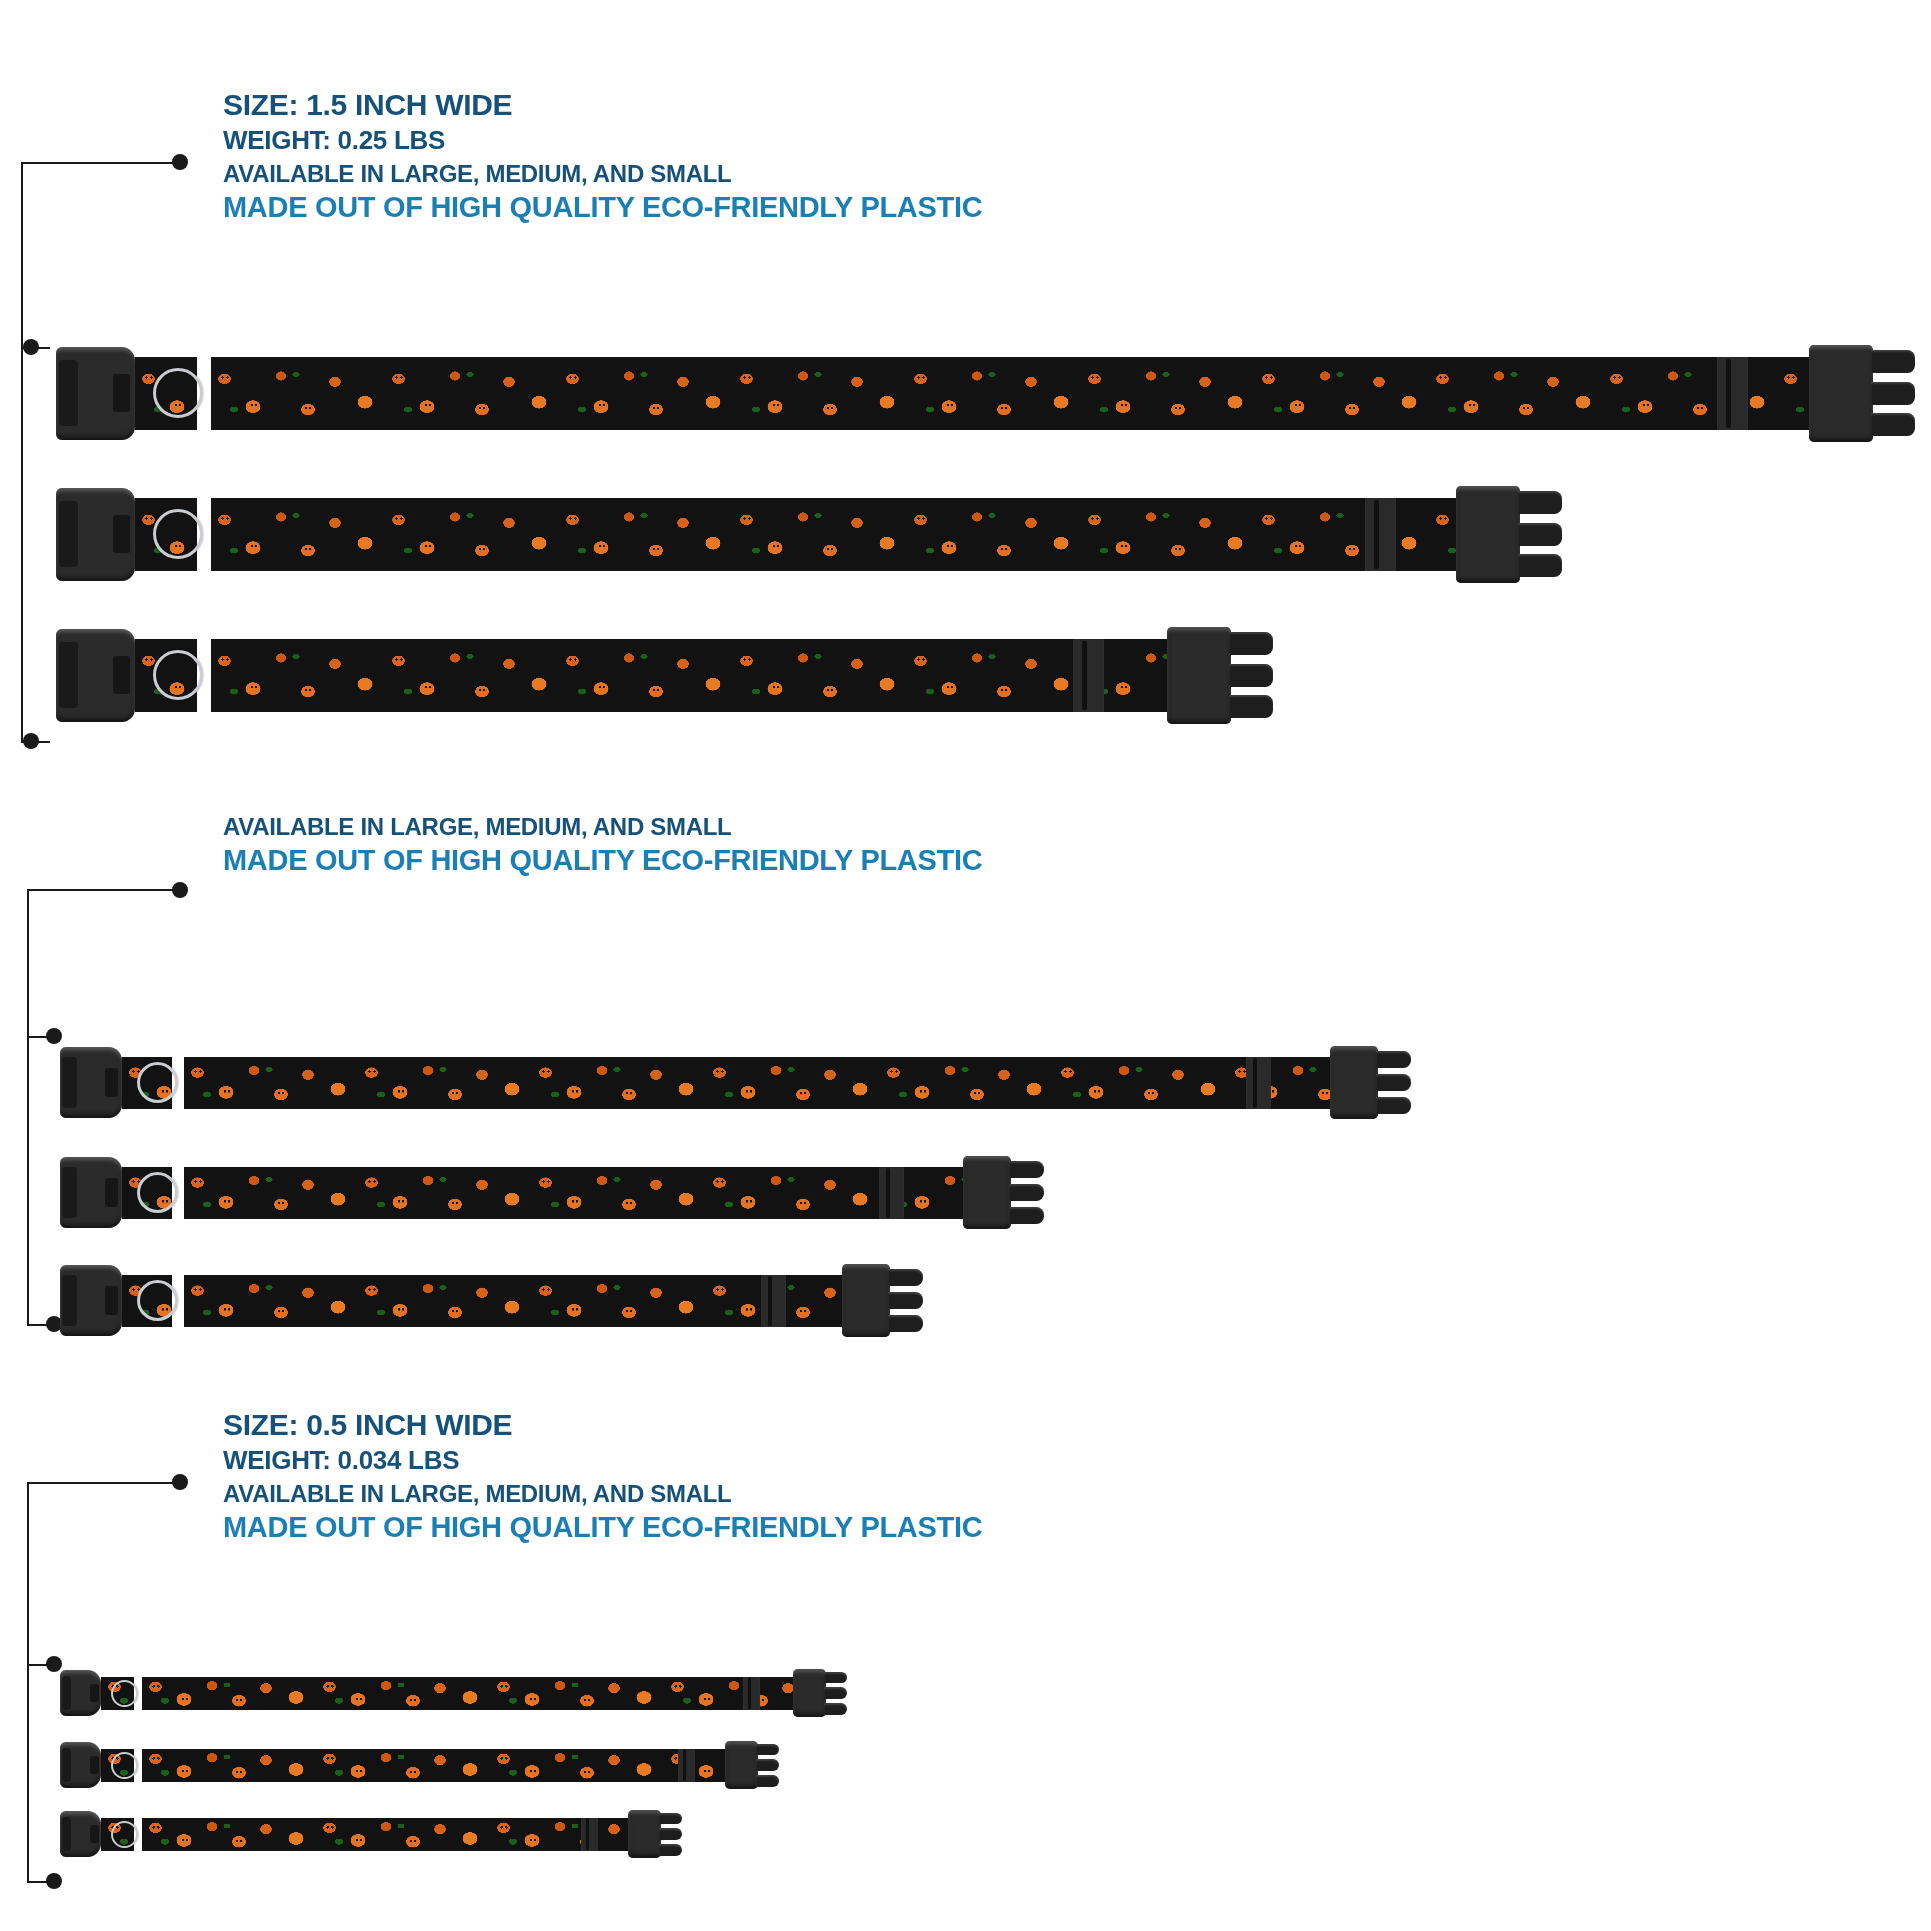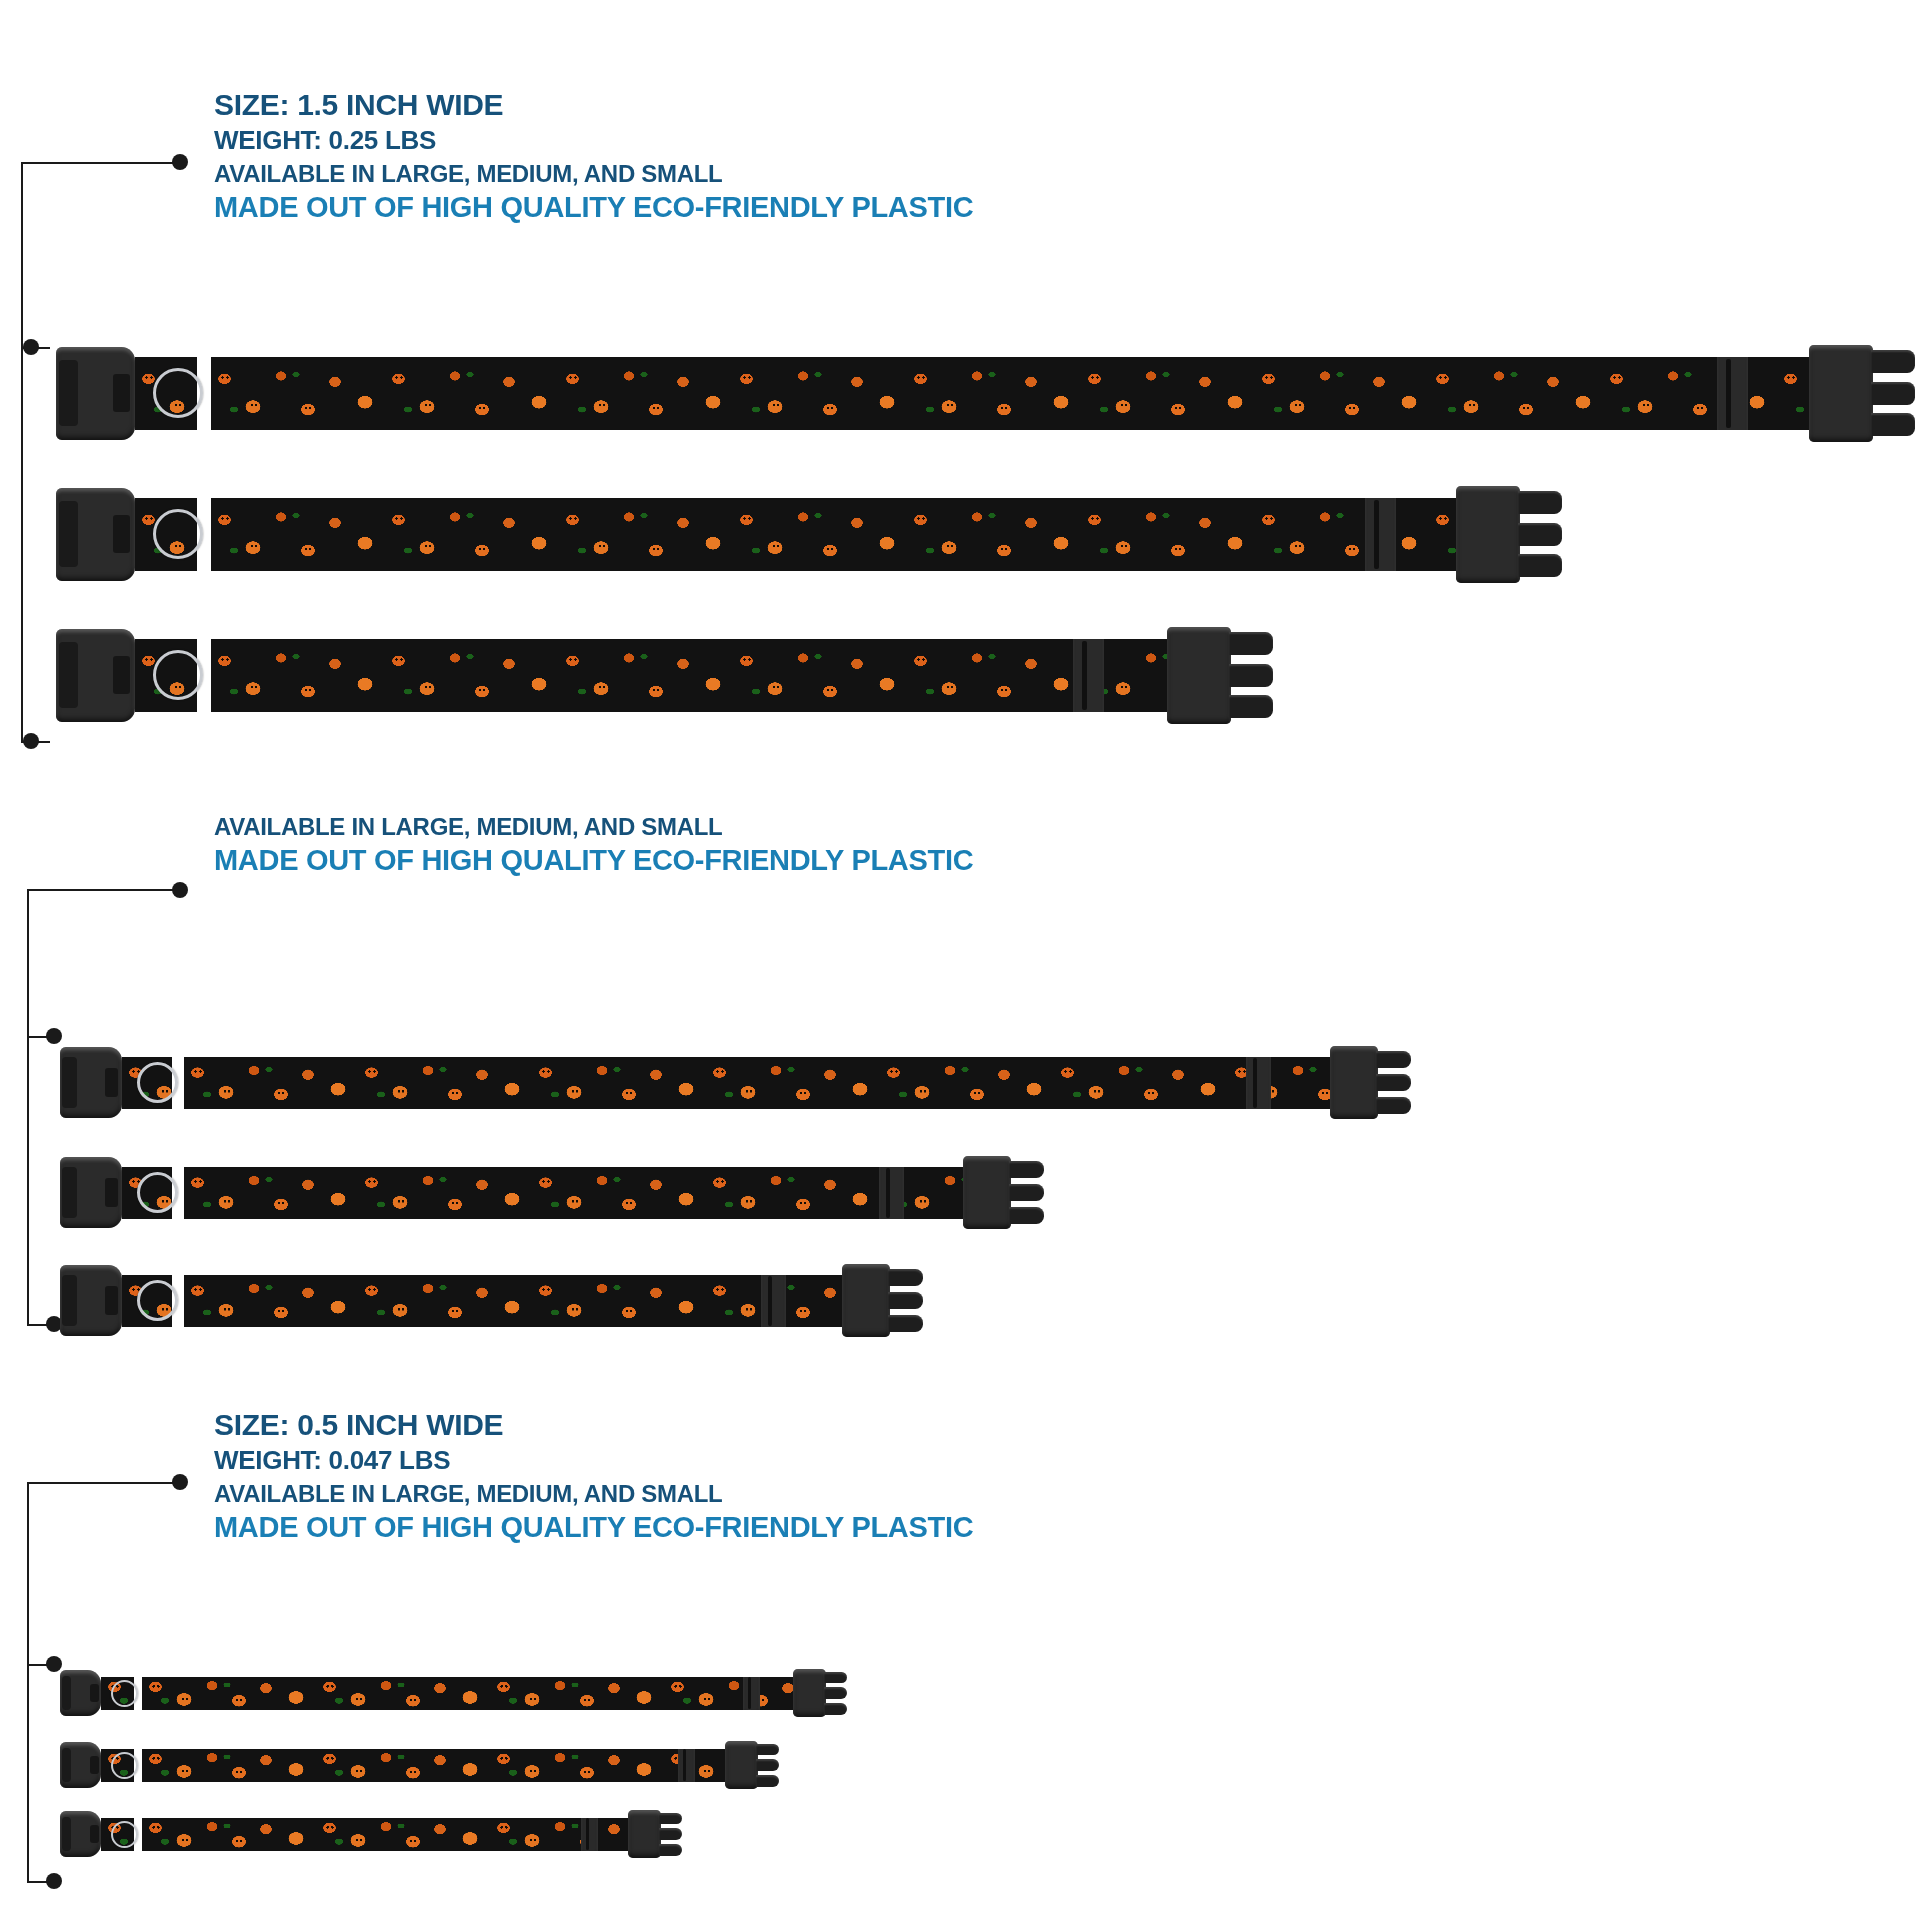--- a/index.html
+++ b/index.html
@@ -19,20 +19,21 @@
     position: absolute;
     left: 0; top: 0;
     width: 1931px;
     height: 1931px;
   }
 
   
   .spec-block {
     position: absolute;
     white-space: nowrap;
+    margin-left: 9px;
   }
   .spec-line {
     font-weight: bold;
     color: #16517a;
     letter-spacing: -0.3px;
     line-height: 1.30;
   }
   .spec-line.l1 { font-size: 30px; }
   .spec-line.l2 { font-size: 26px; }
   .spec-line.l3 { font-size: 24px; }
@@ -318,21 +319,21 @@
     </div>
     <div class="buckle-right" style="width:48px; height:73px; margin-left:-7.7px;">
       <div class="prong" style="right:-33px; top:4.8px; width:35px; height:17.4px;"></div>
       <div class="prong" style="right:-33px; top:28px; width:35px; height:17.4px;"></div>
       <div class="prong" style="right:-33px; top:51px; width:35px; height:17.4px;"></div>
     </div>
   </div>
 
   <div class="spec-block" style="left:214px; top:1405px;">
     <div class="spec-line l1">SIZE: 0.5 INCH WIDE</div>
-    <div class="spec-line l2">WEIGHT: 0.047 LBS</div>
+    <div class="spec-line l2">WEIGHT: 0.034 LBS</div>
     <div class="spec-line l3">AVAILABLE IN LARGE, MEDIUM, AND SMALL</div>
     <div class="spec-line l4">MADE OUT OF HIGH QUALITY ECO-FRIENDLY PLASTIC</div>
   </div>
 
   <div class="lead-h" style="left:27px; top:1482px; width:152px;"></div>
   <div class="dot" style="left:172px; top:1474px;"></div>
   <div class="bracket" style="left:27px; top:1482px; height:401px;"></div>
   <div class="lead-h" style="left:27px; top:1664px; width:27px;"></div>
   <div class="lead-h" style="left:27px; top:1881px; width:27px;"></div>
   <div class="dot" style="left:46px; top:1656px;"></div>

